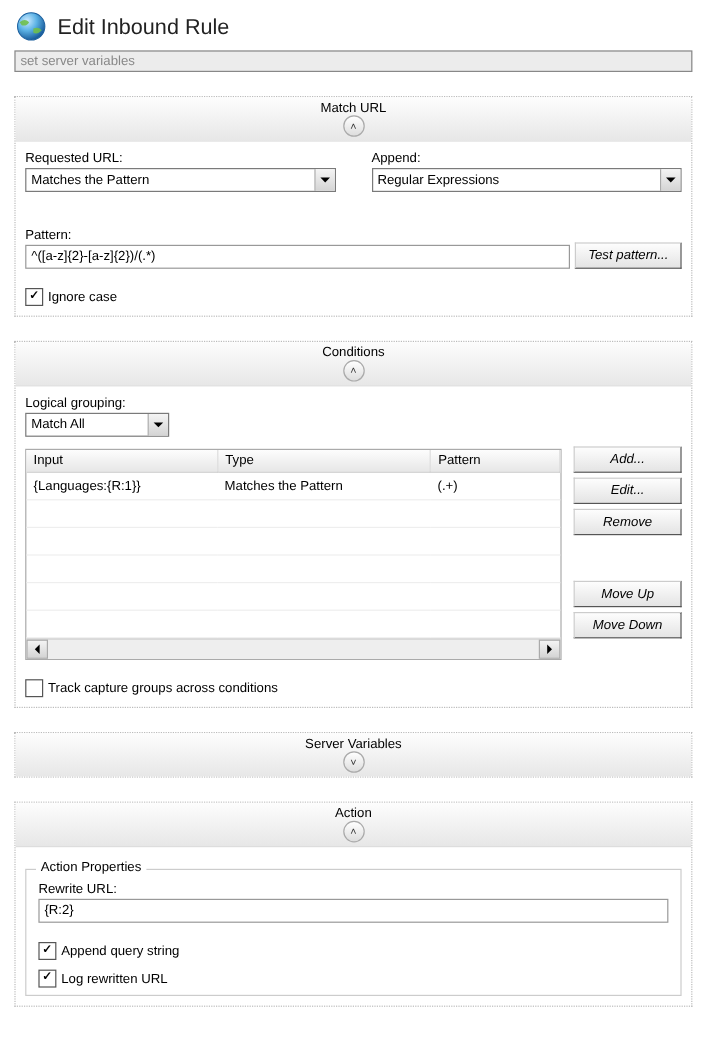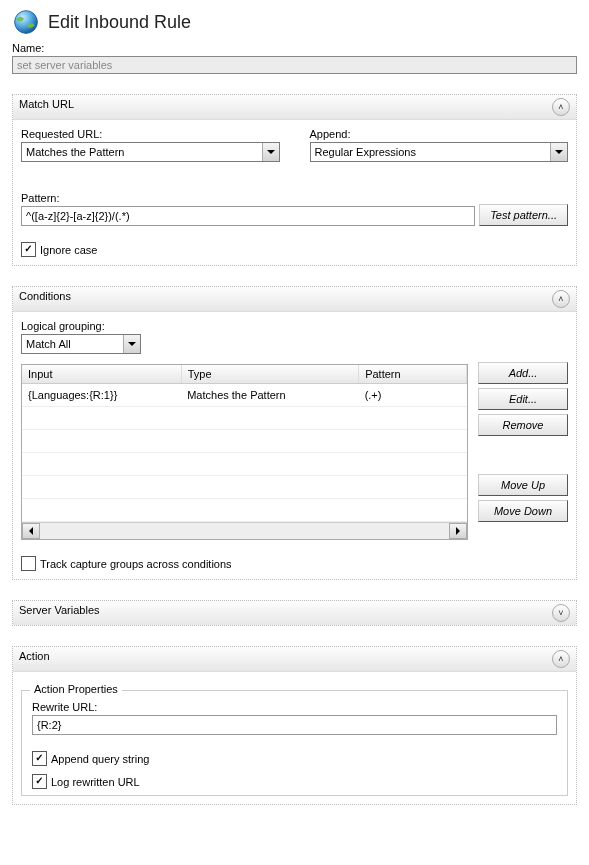--- a/index.html
+++ b/index.html
@@ -49,24 +49,26 @@
     font-family: inherit;
     font-size: 11px;
   }
   .panel {
     margin-top: 20px;
     border: 1px dotted #bbb;
     background: #fff;
   }
   .panel-header {
     display: flex;
+    align-items: center;
     justify-content: space-between;
     padding: 3px 6px;
     background: linear-gradient(to bottom, #fdfdfd, #e7e7e7);
     border-bottom: 1px solid #ddd;
+    flex-direction: column;
   }
   .panel-header.no-border {
     border-bottom: none;
   }
   .panel-title {
     font-size: 11px;
   }
   .expand-btn {
     width: 16px;
     height: 16px;
@@ -301,21 +303,20 @@
           </radialGradient>
         </defs>
         <circle cx="16" cy="16" r="13" fill="url(#g1)" stroke="#1b5f9e" stroke-width="1"></circle>
         <path d="M5 12 Q10 8 14 12 Q12 16 7 15 Z" fill="#6fbf4b" opacity="0.9"></path>
         <path d="M18 18 Q24 16 26 20 Q22 24 18 22 Z" fill="#6fbf4b" opacity="0.9"></path>
       </svg>
     </span>
     <span class="page-title">Edit Inbound Rule</span>
   </div>
 
-  <div class="name-label">Name:</div>
   <input class="name-field" type="text" readonly="" value="set server variables" style="">
 
   
   <div class="panel">
     <div class="panel-header">
       <span class="panel-title">Match URL</span>
       <span class="expand-btn">
         <span>˄</span>
       </span>
     </div>

